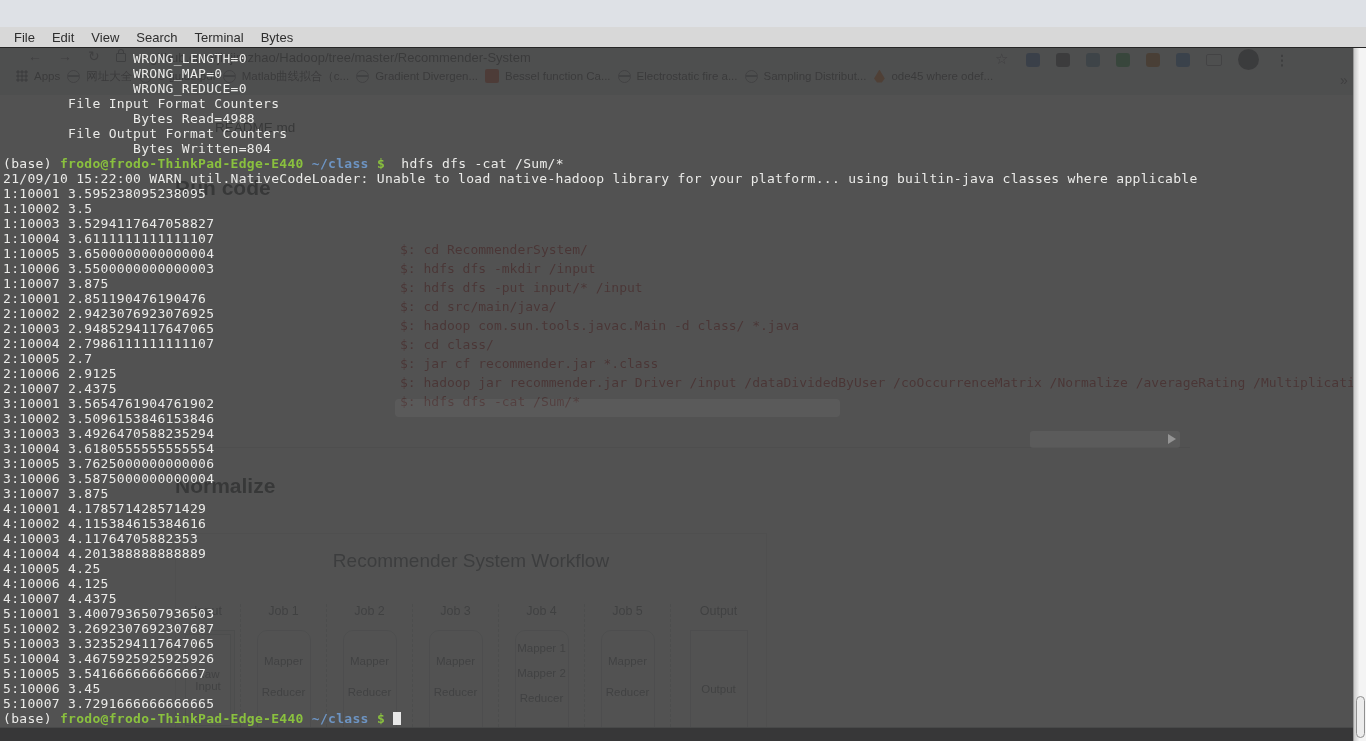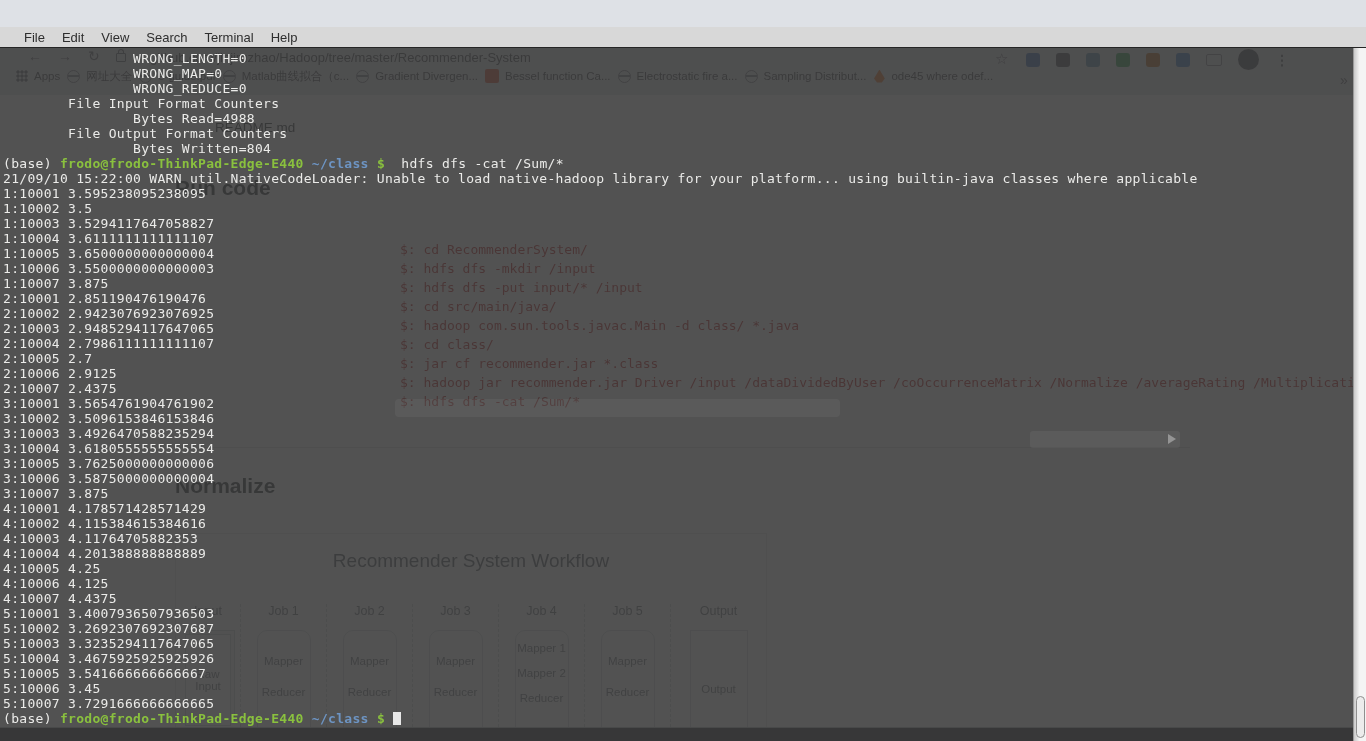--- a/index.html
+++ b/index.html
@@ -77,21 +77,21 @@
   .cursor{display:inline-block;width:8px;height:13px;background:#e8e8e8;vertical-align:-2px;}
 
   
   .titlebar{position:absolute;left:0;top:0;width:100%;height:27px;z-index:6;
             background:linear-gradient(#efefef,#d2d2d2);border-bottom:1px solid #b4b4b4;box-sizing:border-box;}
   .title{position:absolute;left:0;right:0;top:0;text-align:center;line-height:26px;
          font-size:12.5px;font-weight:bold;color:#4d4d4d;}
   .winbtns{position:absolute;right:6px;top:0;height:27px;display:flex;align-items:center;gap:12px;}
   .winbtn{width:18px;text-align:center;font-size:13px;color:#5a5a5a;cursor:default;}
   .menubar{position:absolute;left:0;top:27px;width:100%;height:21px;z-index:6;background:#d8d8d8;
-           display:flex;align-items:center;padding-left:24px;box-sizing:border-box;border-bottom:1px solid #252525;}
+           display:flex;align-items:center;padding-left:14px;box-sizing:border-box;border-bottom:1px solid #252525;}
   .menu-item{font-size:13px;color:#2e2e2e;padding:0 9px 0 0;margin-right:8px;}
 
   
   .t-scroll{position:absolute;left:1353px;top:48px;width:13px;bottom:0;z-index:7;
             background:linear-gradient(to right,#c9c9c9,#f4f4f4 45%);border-left:1px solid #9a9a9a;box-sizing:border-box;}
   .t-thumb{position:absolute;left:1.5px;bottom:3px;width:9px;height:42px;background:#ececec;
            border:1px solid #8f8f8f;border-radius:5px;box-sizing:border-box;}
 </style>
 </head>
 <body>
@@ -232,19 +232,19 @@
   </div>
 
   <div class="term-text" id="term-lines"><div class="t-line">                WRONG_LENGTH=0</div><div class="t-line">                WRONG_MAP=0</div><div class="t-line">                WRONG_REDUCE=0</div><div class="t-line">        File Input Format Counters</div><div class="t-line">                Bytes Read=4988</div><div class="t-line">        File Output Format Counters</div><div class="t-line">                Bytes Written=804</div><div class="t-line"><span>(base) </span><span class="t-green" style="color: rgb(138, 193, 62);">frodo@frodo-ThinkPad-Edge-E440</span><span> </span><span class="t-blue" style="color: rgb(109, 148, 195);">~/class</span><span> </span><span class="t-green" style="color: rgb(138, 193, 62);">$</span><span>  hdfs dfs -cat /Sum/*</span></div><div class="t-line">21/09/10 15:22:00 WARN util.NativeCodeLoader: Unable to load native-hadoop library for your platform... using builtin-java classes where applicable</div><div class="t-line">1:10001 3.595238095238095</div><div class="t-line">1:10002 3.5</div><div class="t-line">1:10003 3.5294117647058827</div><div class="t-line">1:10004 3.6111111111111107</div><div class="t-line">1:10005 3.6500000000000004</div><div class="t-line">1:10006 3.5500000000000003</div><div class="t-line">1:10007 3.875</div><div class="t-line">2:10001 2.851190476190476</div><div class="t-line">2:10002 2.9423076923076925</div><div class="t-line">2:10003 2.9485294117647065</div><div class="t-line">2:10004 2.7986111111111107</div><div class="t-line">2:10005 2.7</div><div class="t-line">2:10006 2.9125</div><div class="t-line">2:10007 2.4375</div><div class="t-line">3:10001 3.5654761904761902</div><div class="t-line">3:10002 3.5096153846153846</div><div class="t-line">3:10003 3.4926470588235294</div><div class="t-line">3:10004 3.6180555555555554</div><div class="t-line">3:10005 3.7625000000000006</div><div class="t-line">3:10006 3.5875000000000004</div><div class="t-line">3:10007 3.875</div><div class="t-line">4:10001 4.178571428571429</div><div class="t-line">4:10002 4.115384615384616</div><div class="t-line">4:10003 4.11764705882353</div><div class="t-line">4:10004 4.201388888888889</div><div class="t-line">4:10005 4.25</div><div class="t-line">4:10006 4.125</div><div class="t-line">4:10007 4.4375</div><div class="t-line">5:10001 3.4007936507936503</div><div class="t-line">5:10002 3.2692307692307687</div><div class="t-line">5:10003 3.3235294117647065</div><div class="t-line">5:10004 3.4675925925925926</div><div class="t-line">5:10005 3.541666666666667</div><div class="t-line">5:10006 3.45</div><div class="t-line">5:10007 3.7291666666666665</div><div class="t-line"><span>(base) </span><span class="t-green" style="color: rgb(138, 193, 62);">frodo@frodo-ThinkPad-Edge-E440</span><span> </span><span class="t-blue" style="color: rgb(109, 148, 195);">~/class</span><span> </span><span class="t-green" style="color: rgb(138, 193, 62);">$</span><span> </span><span class="cursor"></span></div></div>
 
   <div class="menubar" id="menubar">
       <span class="menu-item">File</span>
       <span class="menu-item">Edit</span>
       <span class="menu-item">View</span>
       <span class="menu-item">Search</span>
       <span class="menu-item">Terminal</span>
-      <span class="menu-item">Help</span>
+      <span class="menu-item">Bytes</span>
     </div>
 
   <div class="t-scroll">
     <div class="t-thumb"></div>
   </div>
 </div>
 
 </body></html>

